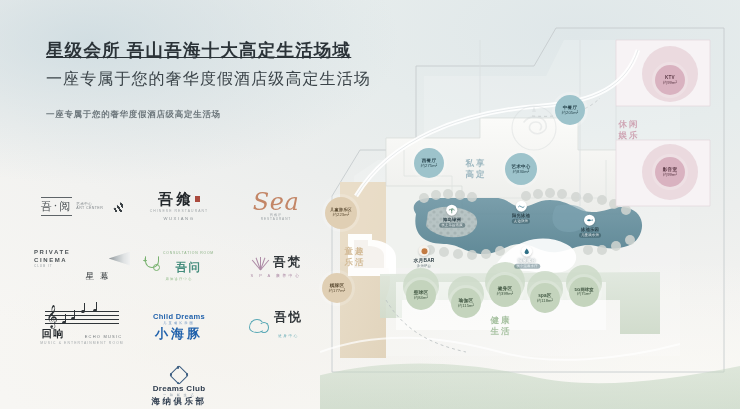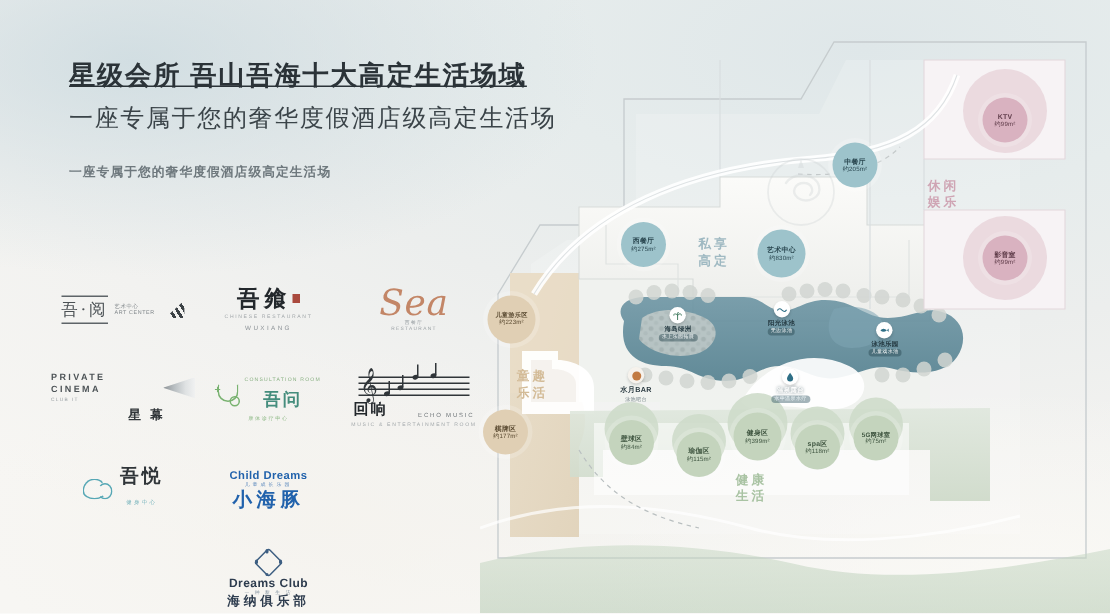--- a/index.html
+++ b/index.html
@@ -130,21 +130,21 @@
     font-family: "DejaVu Serif", serif;
     font-style: italic;
     font-size: 24px;
     color: #c98562;
     letter-spacing: .5px;
     line-height: .95;
   }
 
   
   .l-pc .pc-top { font-size: 6px; font-weight: 700; color:#4d5458; letter-spacing: 1.6px; line-height: 1.25; text-align:left; }
-  .l-pc .pc-cn { font-size: 8.5px; font-weight:700; letter-spacing: 6px; color:#2f3539; margin-top:3px;margin-left:36px; }
+  .l-pc .pc-cn { font-size: 8.5px; font-weight:400; letter-spacing: 6px; color:#2f3539; margin-top:3px;margin-left:36px; }
   .l-pc .fan {
     width: 22px; height: 14px; margin-left:4px;
     background: linear-gradient(90deg, #8d9498 0%, #b9bfc2 35%, #dfe2e3 70%, #f0f1f1 100%);
     clip-path: polygon(0 50%, 100% 0, 100% 100%);
   }
   .l-pc .row { display:flex; align-items:center; }
 
   
   .l-ww .stetho { width: 16px; height: 16px; position: relative; }
   .l-ww .stetho::before {
@@ -480,20 +480,33 @@
             <span class="plus">+</span>
           </span>
         <span>
           <span class="caps" style="display:block">CONSULTATION ROOM</span>
           <span class="cn">吾问</span>
         </span>
       </div>
       <div class="en2" style="color:#8fbd86">康体诊疗中心</div>
     </div>
 
+    <div class="logo l-wf">
+      <div class="mark">
+        <span class="lotus">
+          <span style="transform:rotate(0deg)"></span>
+          <span style="transform:rotate(20deg)"></span>
+          <span style="transform:rotate(-20deg)"></span>
+          <span style="transform:rotate(40deg)"></span>
+          <span style="transform:rotate(-40deg)"></span>
+        </span>
+        <span class="cn">吾梵</span>
+      </div>
+      <div class="en">S P A 康养中心</div>
+    </div>
 
     <div class="logo l-hx">
       <div class="staff">
         <span class="line" style="top:4px"></span>
         <span class="line" style="top:8px"></span>
         <span class="line" style="top:12px"></span>
         <span class="line" style="top:16px"></span>
         <span class="clef">𝄞</span>
         <span class="note" style="left:26px; top:10px"></span>
           <span class="stem" style="left:29px; top:3px"></span>
@@ -504,34 +517,34 @@
         <span class="note" style="left:17px; top:14px"></span>
           <span class="stem" style="left:20px; top:7px"></span>
       </div>
       <div class="row">
         <span class="cn">回响</span>
         <span class="sm">ECHO MUSIC</span>
       </div>
       <div class="en2">MUSIC &amp; ENTERTAINMENT ROOM</div>
     </div>
 
+    <div class="logo l-cd">
+      <div class="en-main">Child Dreams</div>
+      <div class="mini">儿童成长乐园</div>
+      <div class="cn">小海豚</div>
+    </div>
+
     <div class="logo l-wy">
       <div class="mark">
         <span class="swirl"></span>
         <span>
           <span class="cn" style="display:block">吾悦</span>
           <span class="en">健身中心</span>
         </span>
       </div>
-    </div>
-
-    <div class="logo l-cd">
-      <div class="en-main">Child Dreams</div>
-      <div class="mini">儿童成长乐园</div>
-      <div class="cn">小海豚</div>
     </div>
 
     <div class="logo l-hc">
       <div class="dia">
         <span class="dot" style="left:0;top:7px"></span>
         <span class="dot" style="right:0;top:7px"></span>
         <span class="dot" style="left:7px;top:0"></span>
         <span class="dot" style="left:7px;bottom:0"></span>
       </div>
       <div class="en-main">Dreams Club</div>

